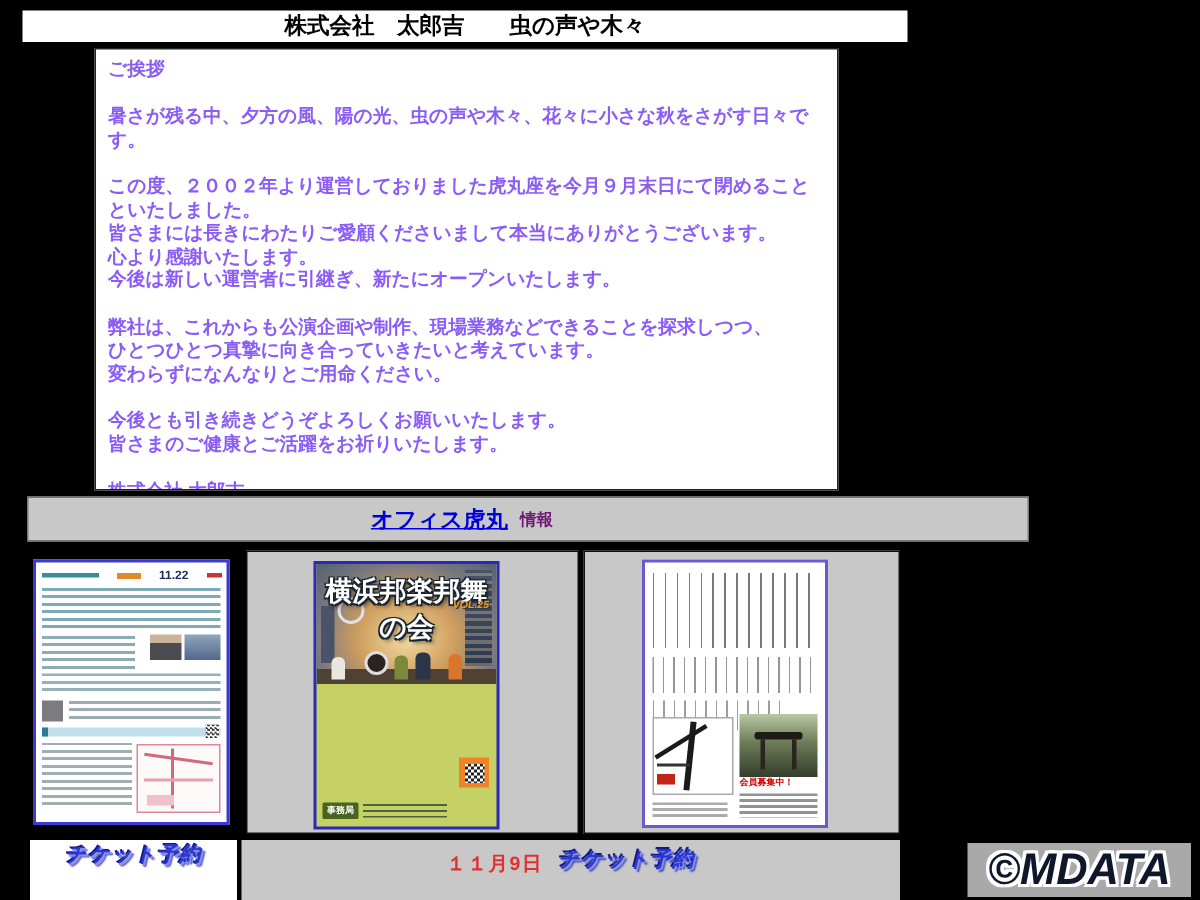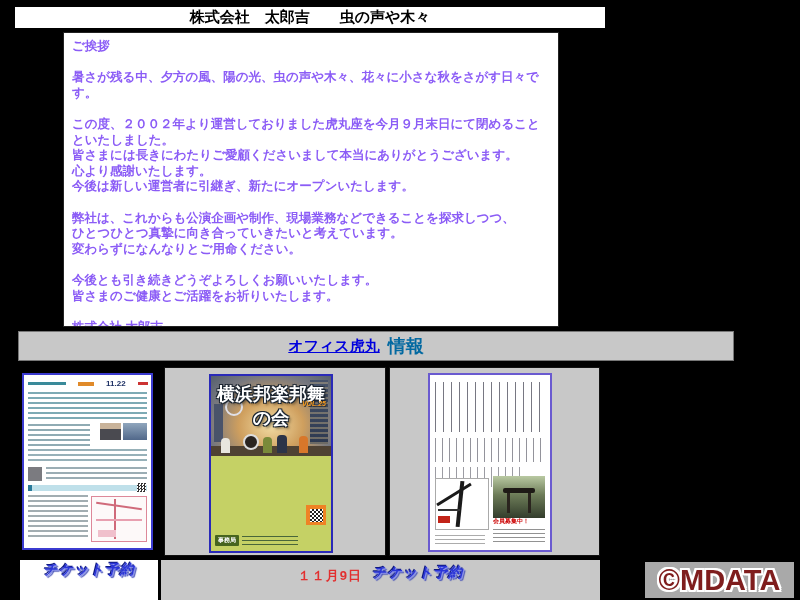--- a/index.html
+++ b/index.html
@@ -15,23 +15,23 @@
   #header .title{font-weight:bold;font-size:15px;color:#000;white-space:pre;}
 
   
   #greet-cell{left:18px;top:28px;width:582px;height:300px;background:#000;}
   #greet-box{position:absolute;left:45px;top:4px;width:478px;height:281px;background:#fff;
     border:1px solid #222;padding:6px 8px;overflow:hidden;}
   .greet-text{font-size:12.5px;font-weight:bold;color:#8b5cf6;line-height:15.6px;white-space:pre-line;}
 
   
   #info-bar{left:18px;top:331px;width:578px;height:28px;background:#c8c8c8;border:1px solid #777;
-    display:flex;align-items:center;justify-content:center;padding-right:88px;padding-left:48px;}
+    display:flex;align-items:center;justify-content:center;padding-right:88px;}
   #info-link{color:#0000dd;font-weight:bold;font-size:15px;text-decoration:underline;cursor:pointer;}
-  #info-label{color:#0369a1;font-weight:bold;font-size:18px;margin-left:8px;}
+  #info-label{color:#701a75;font-weight:bold;font-size:11px;margin-left:8px;}
 
   
   #cell-left{left:18px;top:367px;width:143px;height:189px;background:#000;}
   #cell-mid{left:164px;top:367px;width:220px;height:187px;background:#c8c8c8;border:1px solid #111;}
   #cell-right{left:389px;top:367px;width:209px;height:187px;background:#c8c8c8;border:1px solid #111;}
 
   
   #flyer-left{position:absolute;left:4px;top:6px;width:127px;height:173px;background:#fff;
     border:2px solid #3b3bd0;cursor:pointer;}
   .fl-titlerow{position:absolute;left:4px;top:4px;right:3px;height:9px;display:flex;align-items:center;gap:12px;}
@@ -137,22 +137,22 @@
   #foot-left .foot-date{display:block;margin-top:4px;}
   .ticket{display:inline-block;color:#2a35d8;font-weight:bold;font-style:italic;font-size:14px;
     letter-spacing:1px;text-decoration:none;cursor:pointer;
     text-shadow:1px 1px 0 #8890e8,2px 2px 1px #4a55b8,-1px -1px 0 #101a80;}
   #foot-left .ticket{margin-top:1px;}
   #foot-mid .ticket{margin-top:-3px;}
 
   
   #watermark{left:645px;top:562px;width:149px;height:36px;background:#a9a9a9;
     display:flex;align-items:center;justify-content:center;}
-  #watermark span{font-weight:bold;font-size:29px;color:#7f1d1d;letter-spacing:0;transform:scaleY(1.02);
-    text-shadow:-2px -2px 0 #fff,2px -2px 0 #fff,-2px 2px 0 #fff,2px 2px 0 #fff,0 -2px 0 #fff,0 2px 0 #fff,-2px 0 0 #fff,2px 0 0 #fff;}
+  #watermark span{font-weight:bold;font-size:29px;color:#0f172a;letter-spacing:0;transform:scaleY(1.02);
+    text-shadow:-2px -2px 0 #fff,2px -2px 0 #fff,-2px 2px 0 #fff,2px 2px 0 #fff,0 -2px 0 #fff,0 2px 0 #fff,-2px 0 0 #fff,2px 0 0 #fff;font-style:italic;}
 </style>
 </head>
 <body>
 
 <div id="header" class="abs">
   <span class="title">株式会社　太郎吉　　虫の声や木々</span>
 </div>
 
 <div id="greet-cell" class="abs">
   <div id="greet-box">

